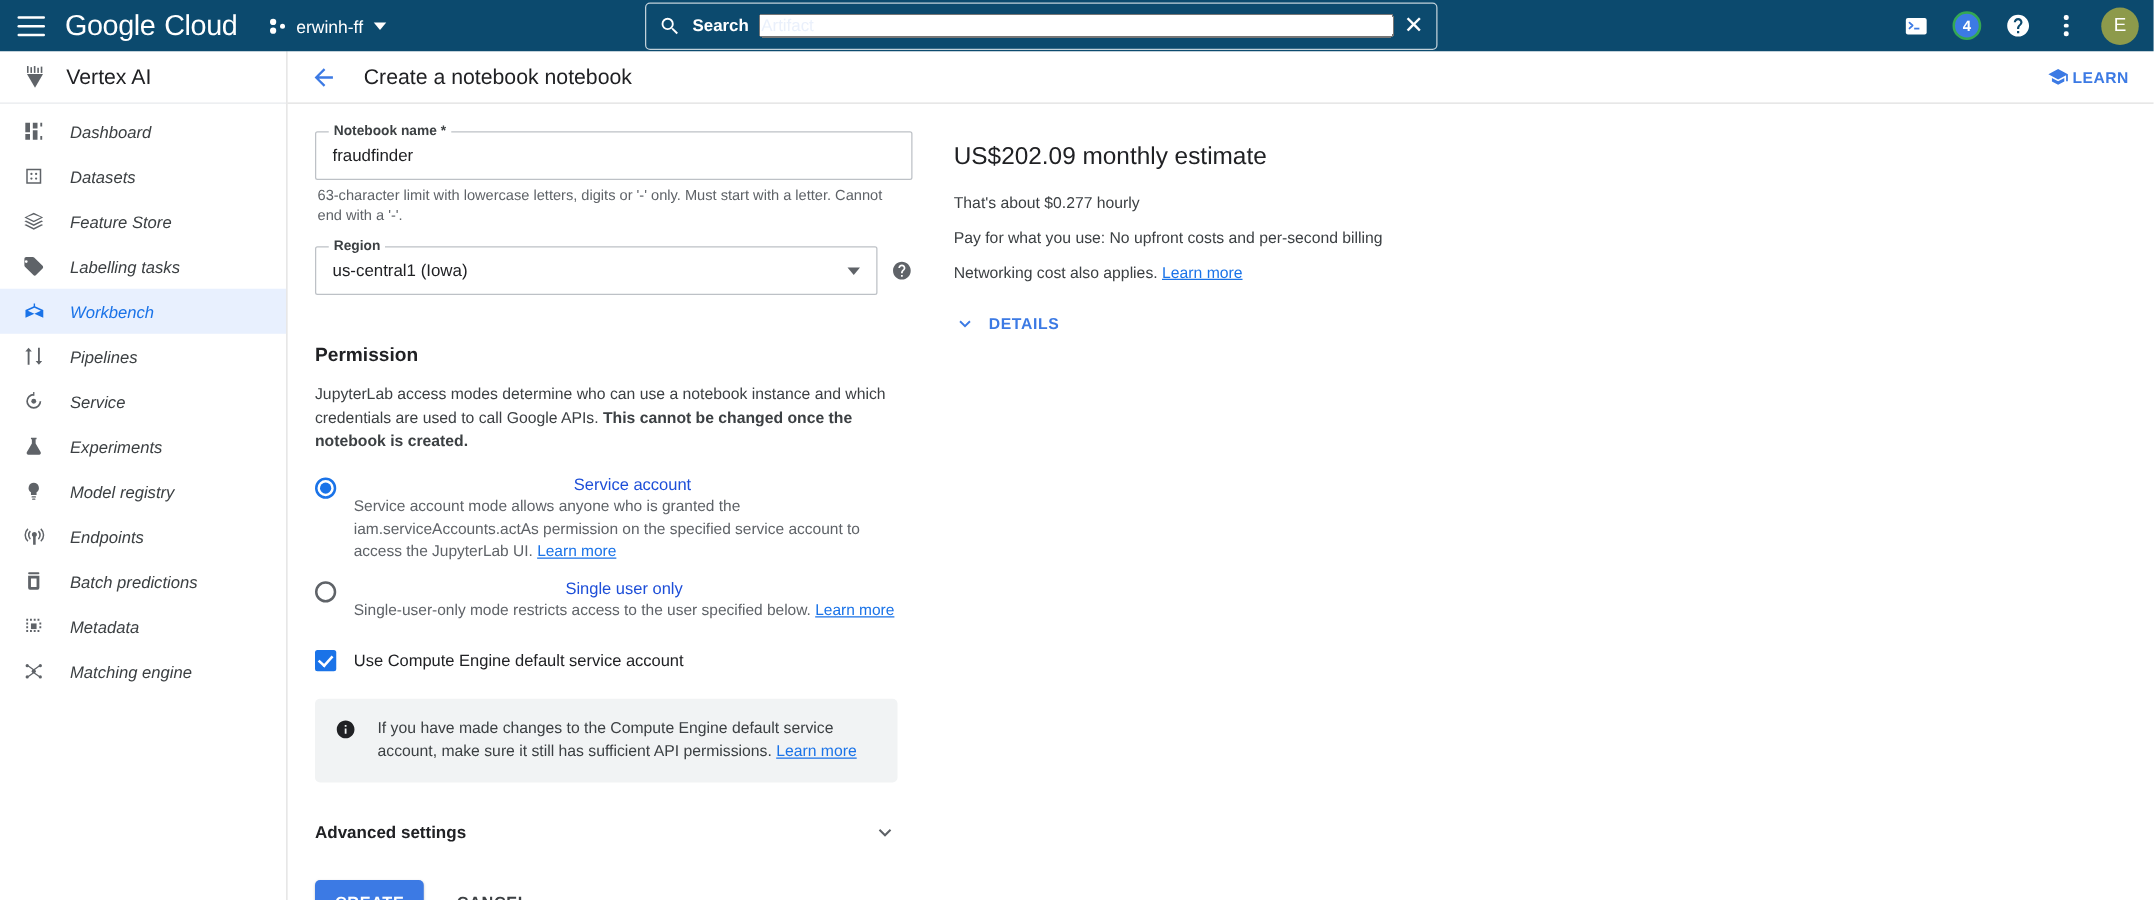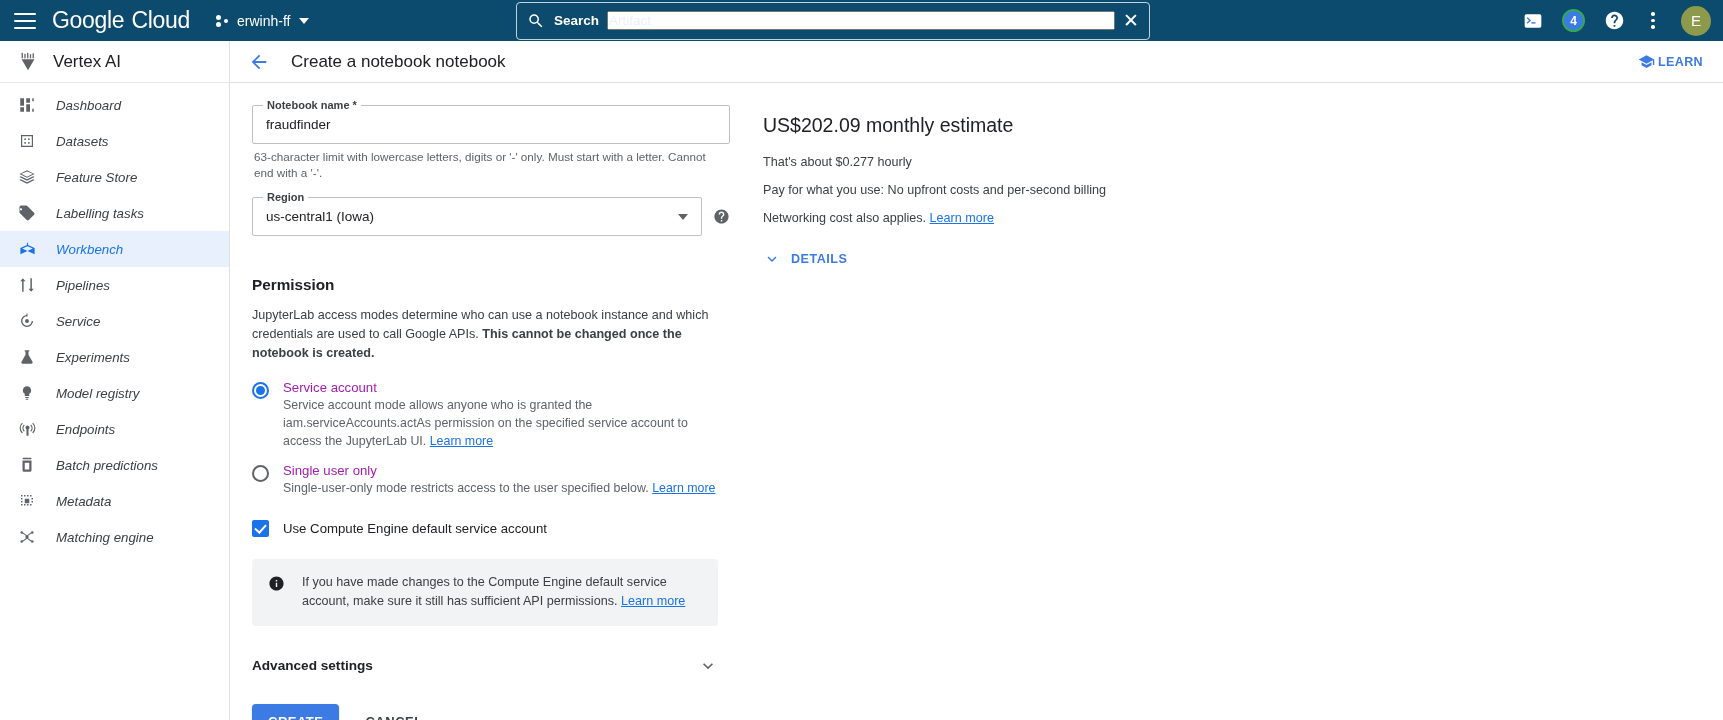--- a/index.html
+++ b/index.html
@@ -125,21 +125,21 @@
     margin-bottom: 17px; max-width: 462px; }
   .para b { font-weight: bold; }
 
   .radio-row { display: flex; gap: 14px; margin-bottom: 3px; }
   .radio { width: 17px; height: 17px; flex: 0 0 17px; border-radius: 50%;
     border: 2px solid #5f6368; margin-top: 2px; cursor: pointer;
     position: relative; background: #fff; }
   .radio.on { border-color: #1a73e8; }
   .radio.on::after { content: ""; position: absolute; width: 9px; height: 9px;
     border-radius: 50%; background: #1a73e8; left: 2px; top: 2px; }
-  .radio-txt .rt-main { font-size: 13.2px; color: #a21caf; margin-bottom: 2px; }
+  .radio-txt .rt-main { font-size: 13.2px; color: #1d4ed8; margin-bottom: 2px; text-align: center; }
   .radio-txt .rt-sub { font-size: 12.4px; color: #5f6368; line-height: 1.45;
     max-width: 446px; }
 
   .check-row { display: flex; gap: 14px; align-items: center; margin: 22px 0 0 0; }
   .checkbox { width: 17px; height: 17px; flex: 0 0 17px; border-radius: 2px;
     background: #1a73e8; cursor: pointer; position: relative; }
   .checkbox::after { content: ""; position: absolute; left: 5px; top: 2px;
     width: 5px; height: 9px; border: solid #fff; border-width: 0 2px 2px 0;
     transform: rotate(42deg); }
   .check-label { font-size: 13.2px; color: #202124; }

